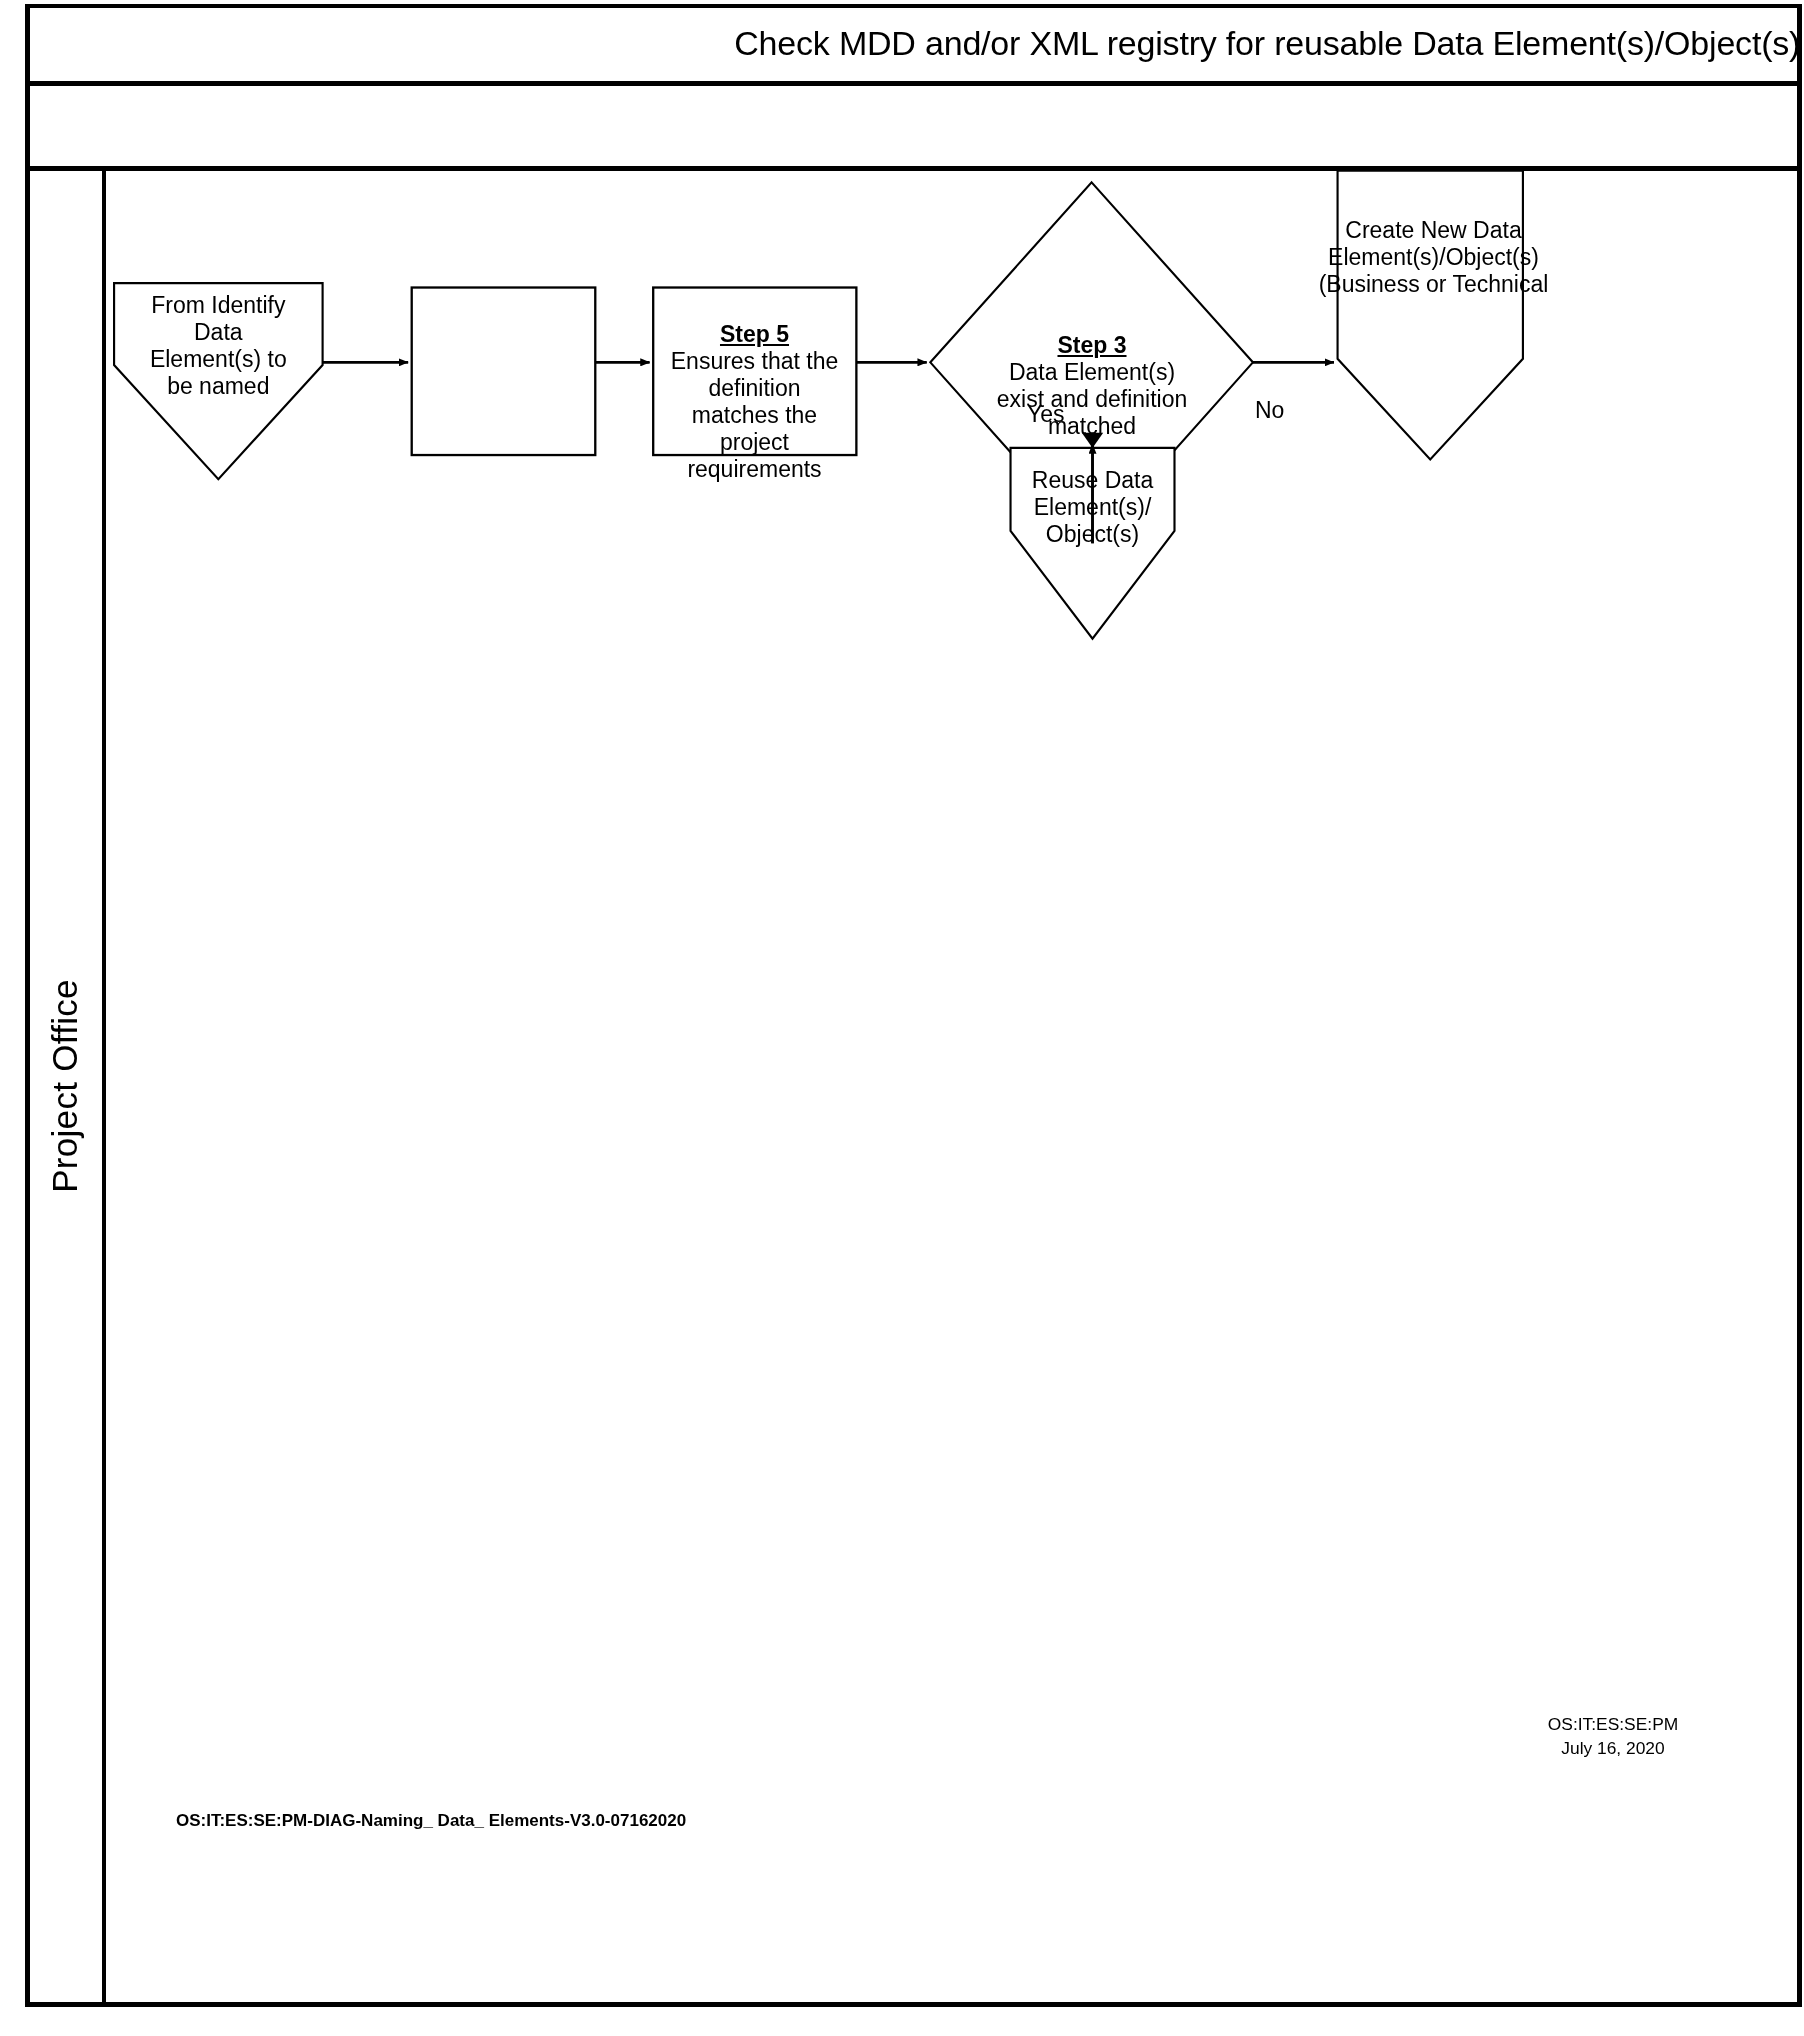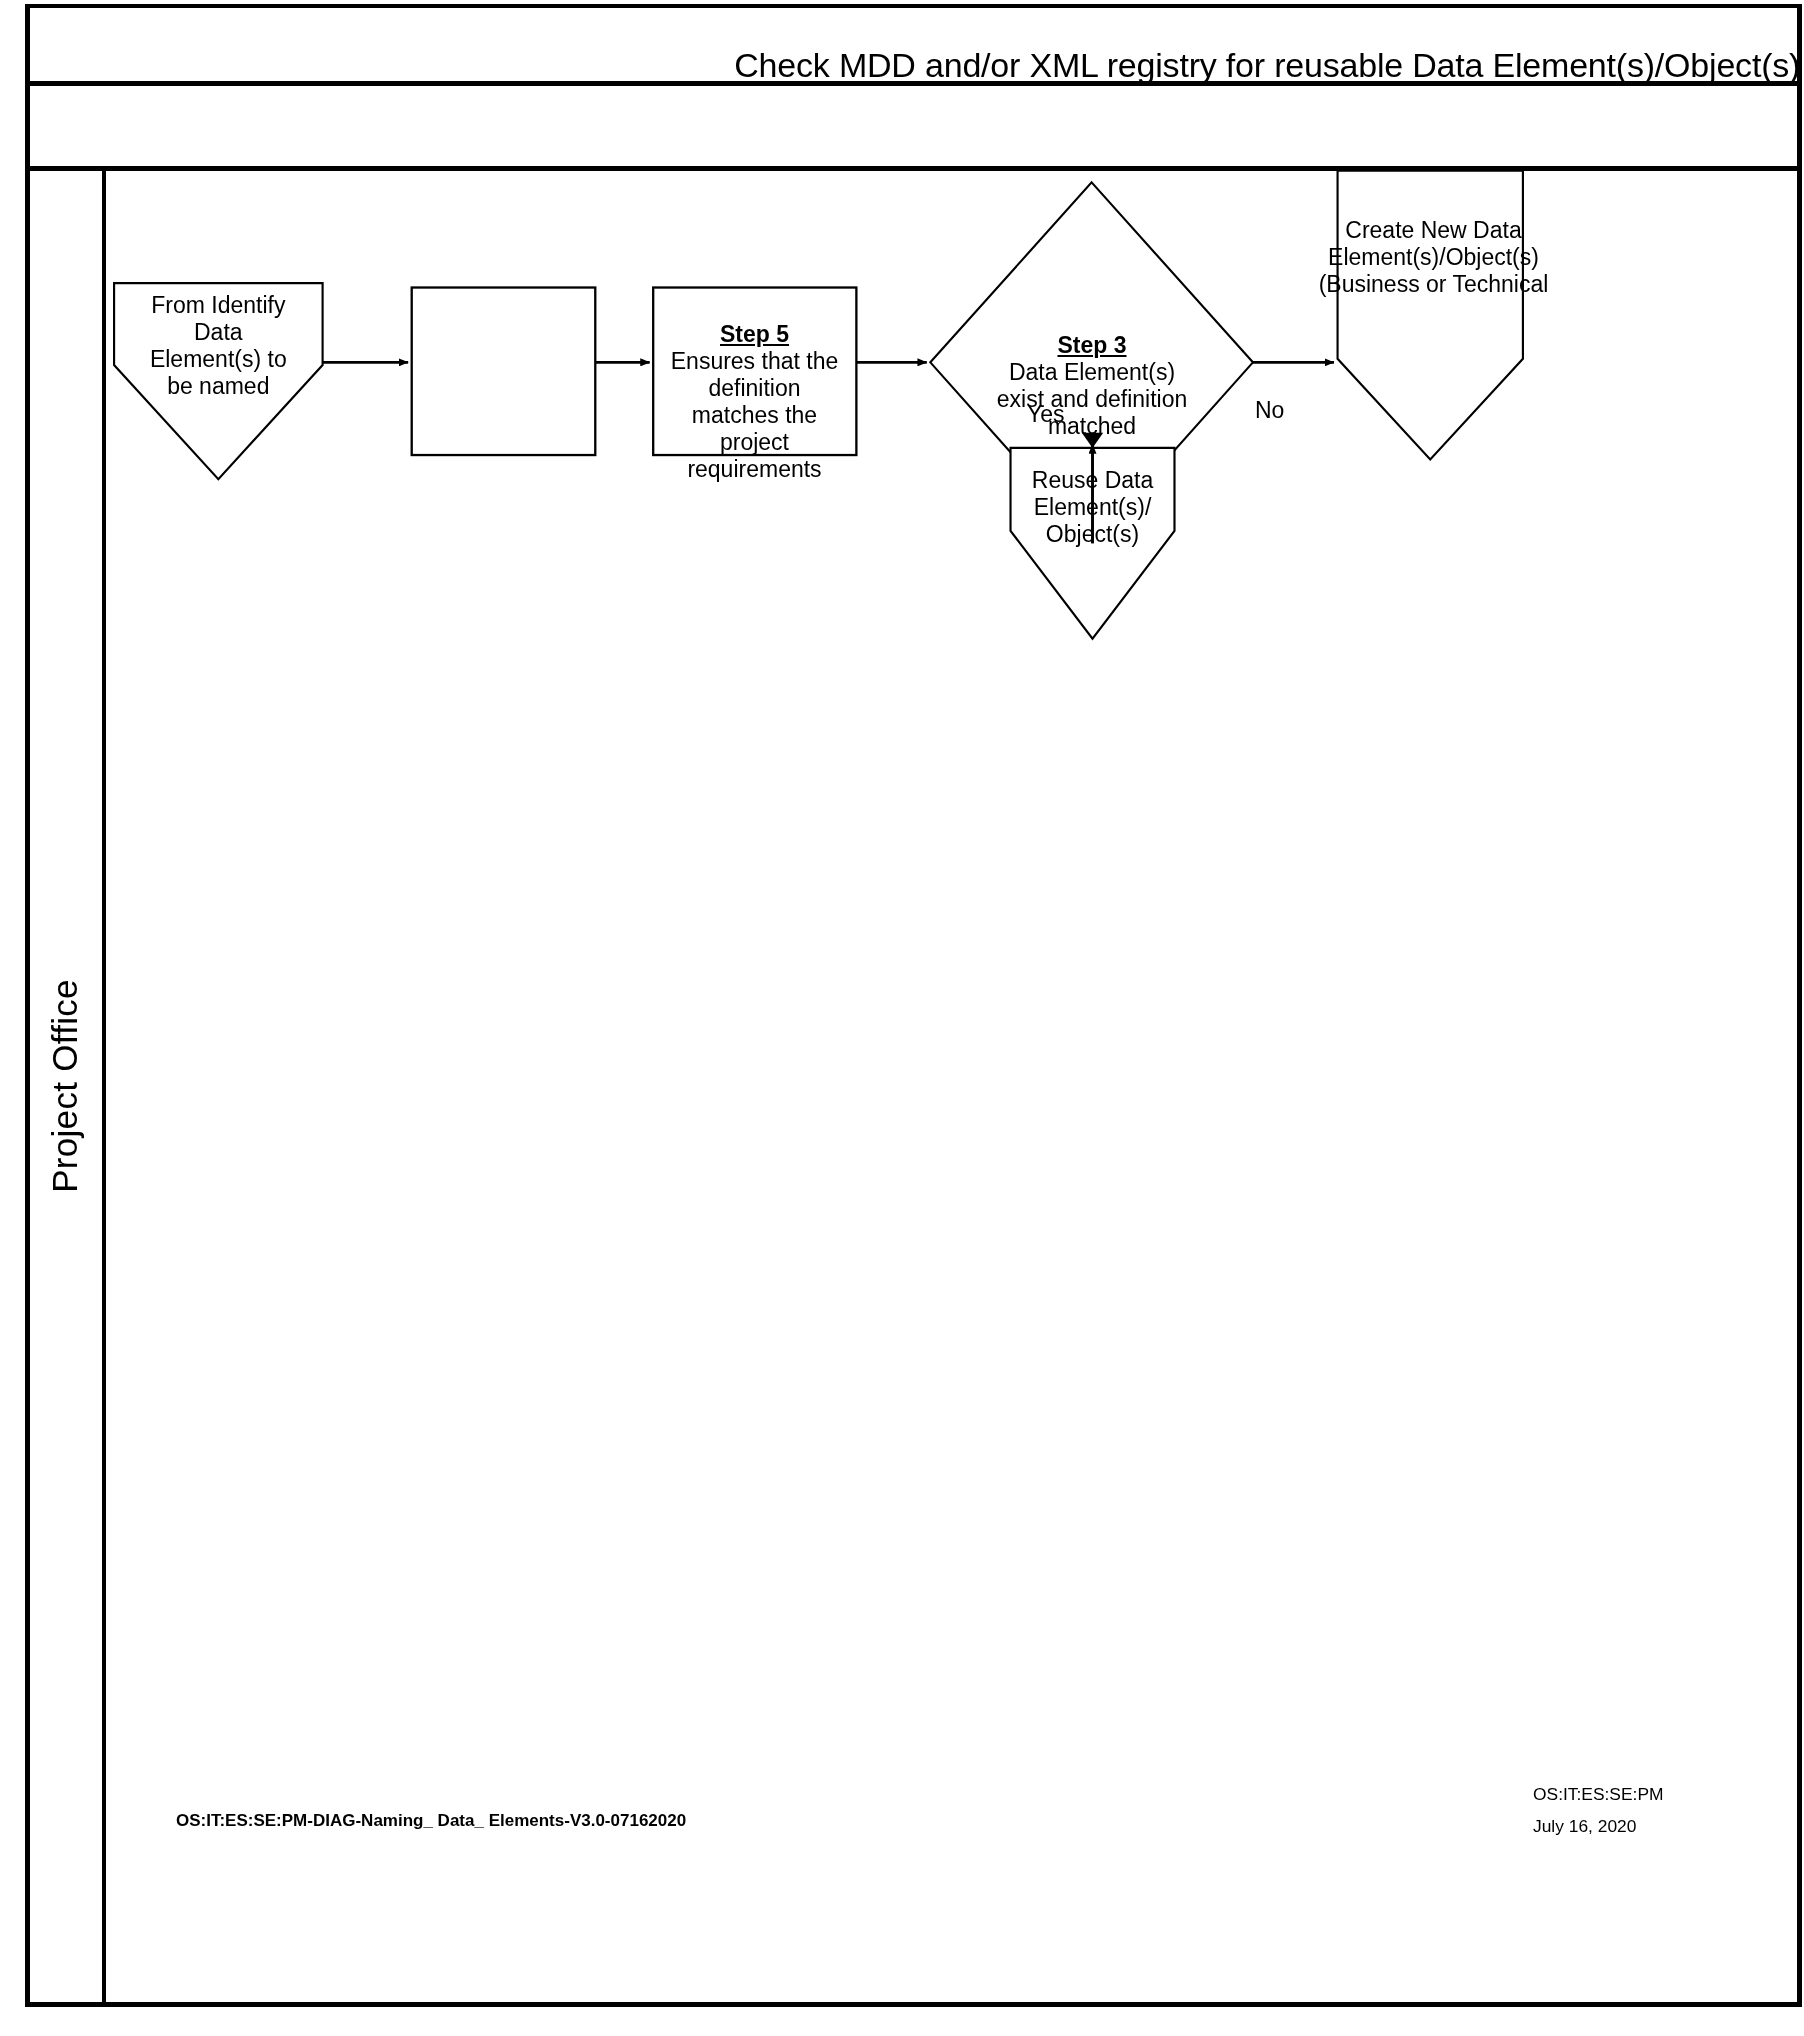--- a/index.html
+++ b/index.html
@@ -27,21 +27,21 @@
   }
 
   
   #title-row {
     position: absolute;
     left: 25px;
     top: 3.6px;
     width: 1777px;
     height: 81px;
     display: flex;
-    align-items: flex-end;
+    align-items: center;
     justify-content: flex-end;
     box-sizing: border-box;
   }
   #title-text {
     font-size: 34px;
     line-height: 1.1;
     white-space: nowrap;
     padding-right: 1.8px;
     letter-spacing: -0.2px;
   }
@@ -111,24 +111,24 @@
     position: absolute;
     left: 176px;
     top: 1811px;
     font-size: 17px;
     white-space: nowrap;
     font-weight: bold;
   }
   #footer-right {
     position: absolute;
     left: 1533px;
-    top: 1778px;
+    top: 1712px;
     font-size: 17.4px;
-    line-height: 32px;
-    text-align: left;
+    line-height: 24px;
+    text-align: center;
     white-space: pre-line;
     width: 160px;
   }
 </style>
 </head>
 <body>
 
 <div id="page">
 
   <div class="frame-line" style="left:25px; top:3.6px; width:1777px; height:4.5px;"></div>

